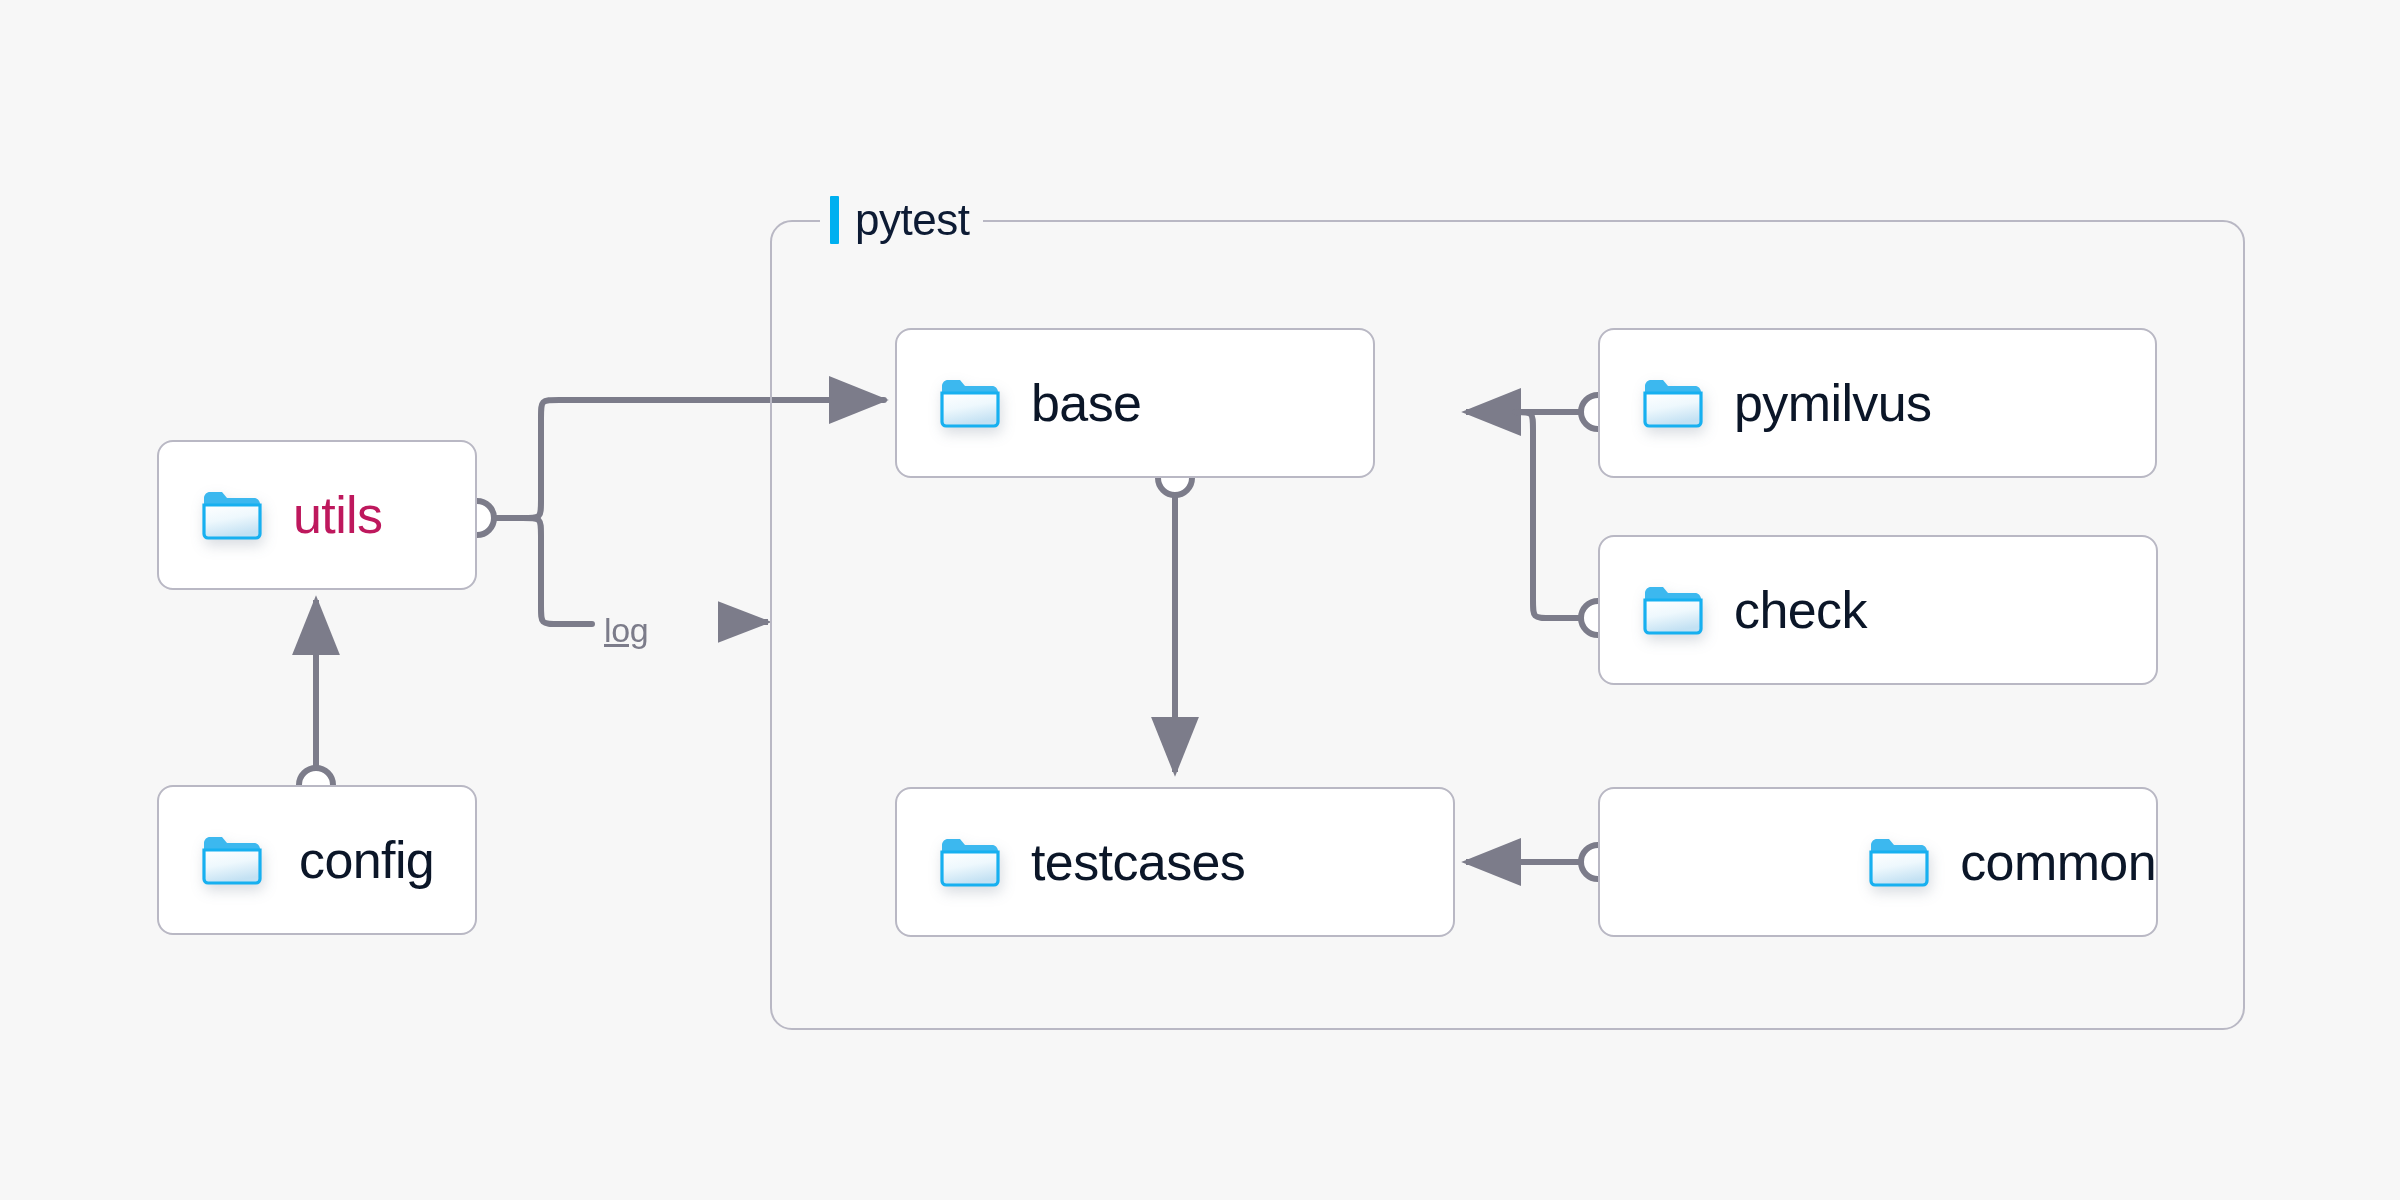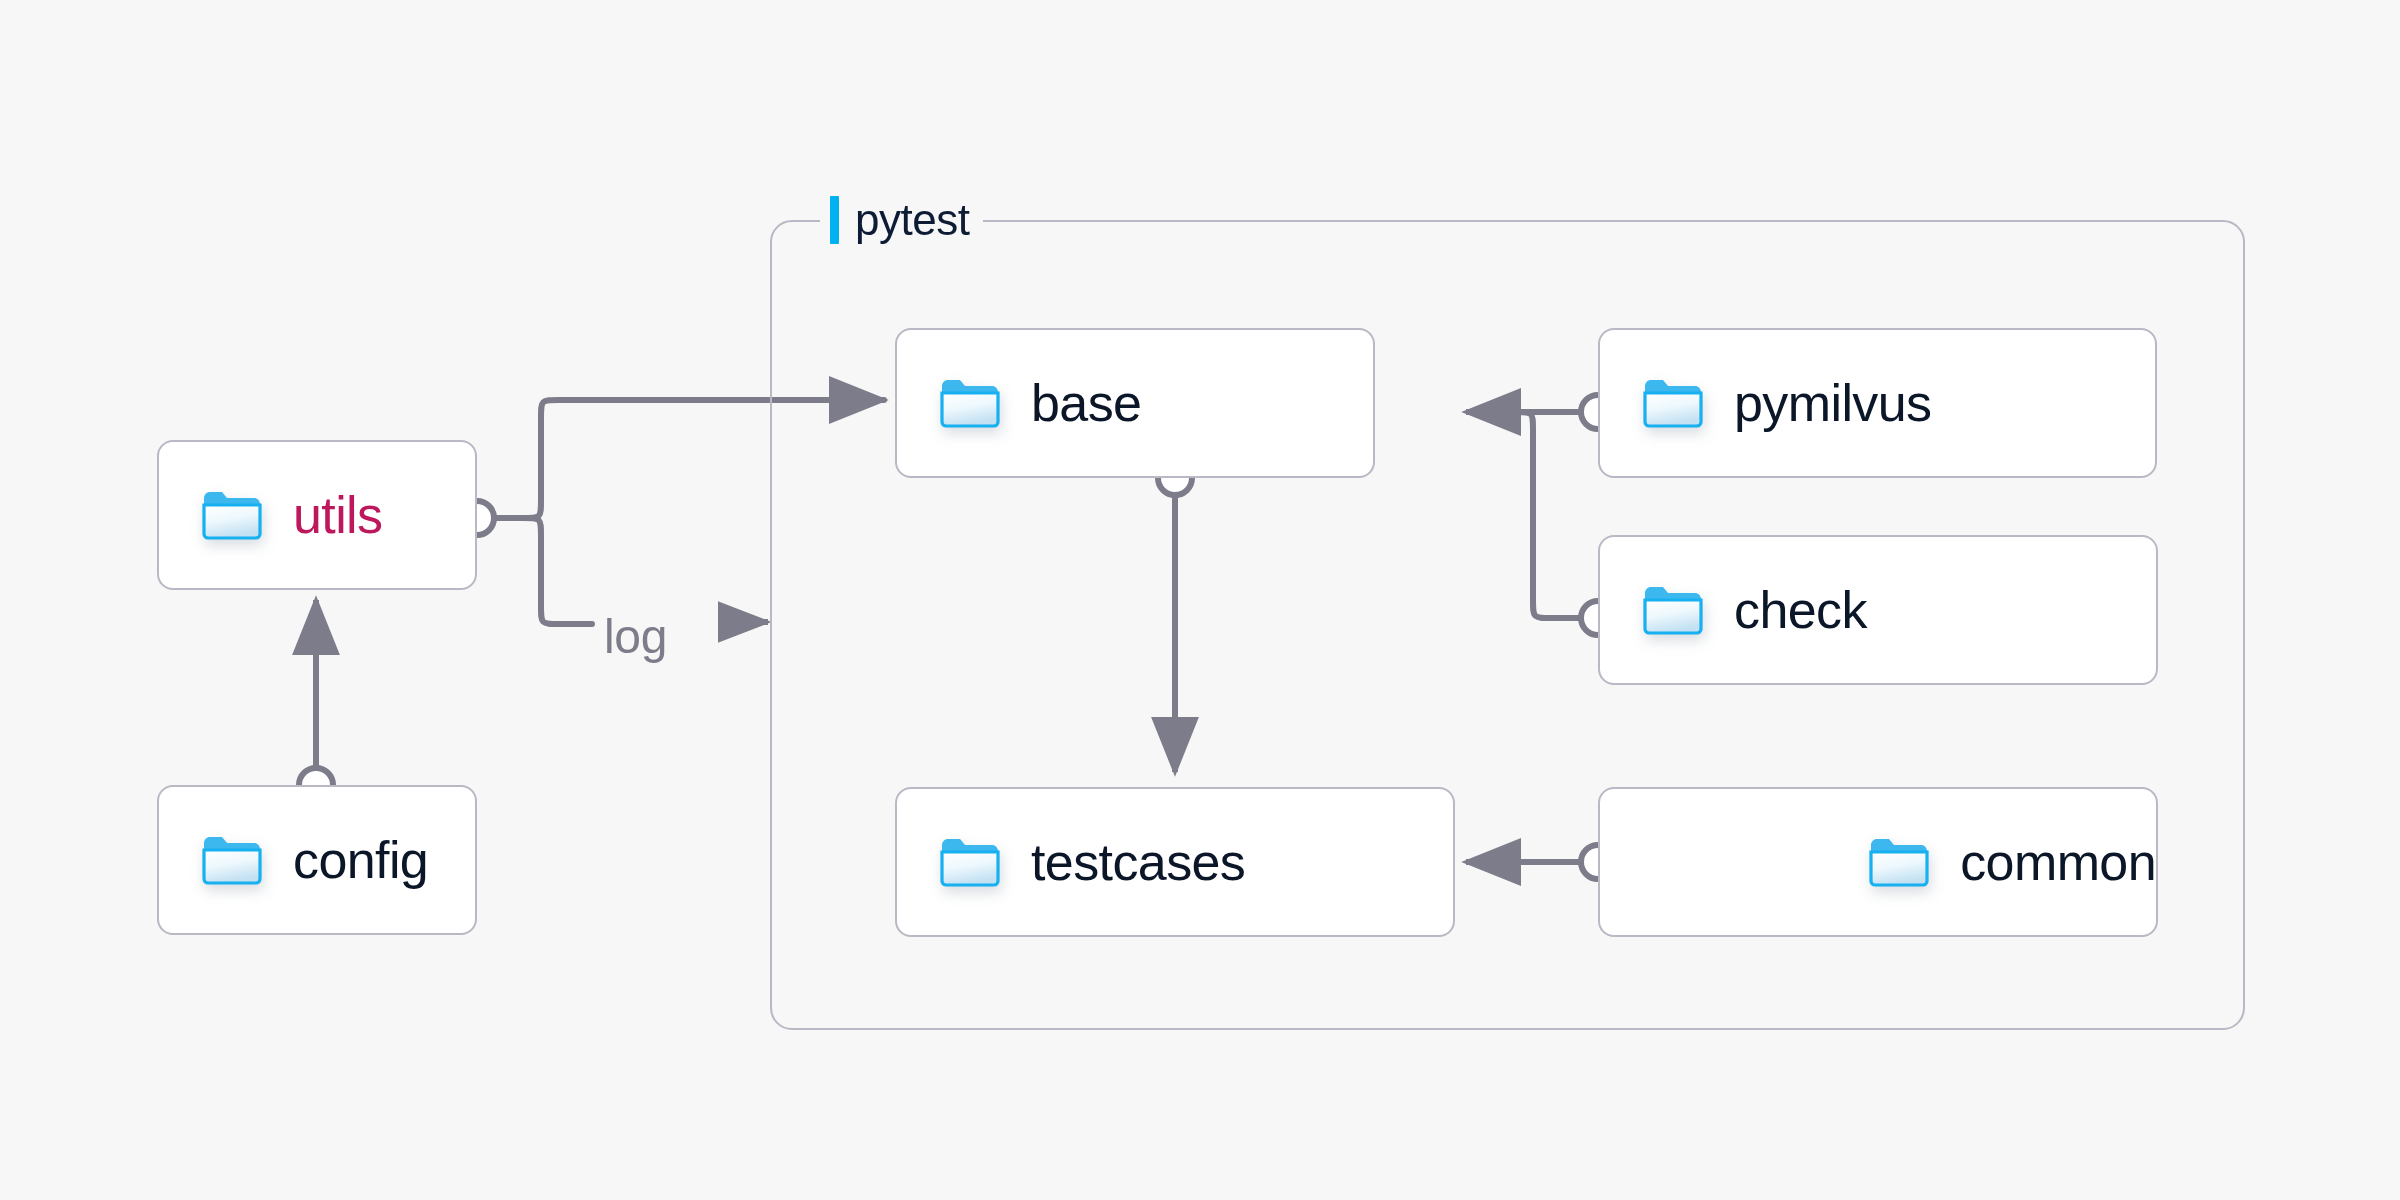--- a/index.html
+++ b/index.html
@@ -83,25 +83,26 @@
     height: 52px;
     flex: 0 0 auto;
     position: relative;
     filter: drop-shadow(2px 6px 7px rgba(40,60,90,0.18));
   }
   .folder-icon svg { display: block; }
 
   
   .edge-label {
     position: absolute;
-    font-size: 48px;
+    font-size: 34px;
     color: #7c7c8a;
     line-height: 1;
     white-space: nowrap;
     letter-spacing: -0.3px;
+    text-decoration: underline;
   }
 </style>
 </head>
 <body>
 
 <div id="canvas" style="width: 2400px; height: 1200px; background: rgb(247, 247, 247);">
 
   <svg id="edge-layer" viewBox="0 0 2400 1200" width="2400" height="1200">
     <defs>
       <marker id="arrowhead" markerWidth="10" markerHeight="8" refX="9.2" refY="4" orient="auto" markerUnits="strokeWidth">
@@ -193,21 +194,21 @@
         <path d="M3,16 L59,16 L59,45 C59,47.2 57.2,49 55,49 L7,49 C4.8,49 3,47.2 3,45 Z" fill="url(#fg1)" stroke="#17b0f0" stroke-width="3.2"></path>
         <defs>
           <linearGradient id="fg1" x1="0" y1="0" x2="0.3" y2="1">
             <stop offset="0%" stop-color="#ffffff"></stop>
             <stop offset="50%" stop-color="#eef8fd"></stop>
             <stop offset="100%" stop-color="#c3e1f3"></stop>
           </linearGradient>
         </defs>
       </svg>
     </span>
-    <span class="node-label" style="color: rgb(11, 22, 40);">config</span>
+    <span class="node-label" style="color: rgb(11, 22, 40); margin-left: 6px;">config</span>
   </div>
 
   <div class="node" style="left: 895px; top: 328px; width: 480px; height: 150px; background: rgb(255, 255, 255); border-color: rgb(185, 184, 196);">
     <span class="folder-icon">
       <svg viewBox="0 0 62 52" width="62" height="52" aria-hidden="true">
         <path d="M3,9 C3,5.7 5.7,3 9,3 L21,3 L26,9 L53,9 C56.3,9 59,11.7 59,15 L59,45 C59,47.2 57.2,49 55,49 L7,49 C4.8,49 3,47.2 3,45 Z" fill="#3cb8ef"></path>
         <path d="M3,16 L59,16 L59,45 C59,47.2 57.2,49 55,49 L7,49 C4.8,49 3,47.2 3,45 Z" fill="url(#fg2)" stroke="#17b0f0" stroke-width="3.2"></path>
         <defs>
           <linearGradient id="fg2" x1="0" y1="0" x2="0.3" y2="1">
             <stop offset="0%" stop-color="#ffffff"></stop>

